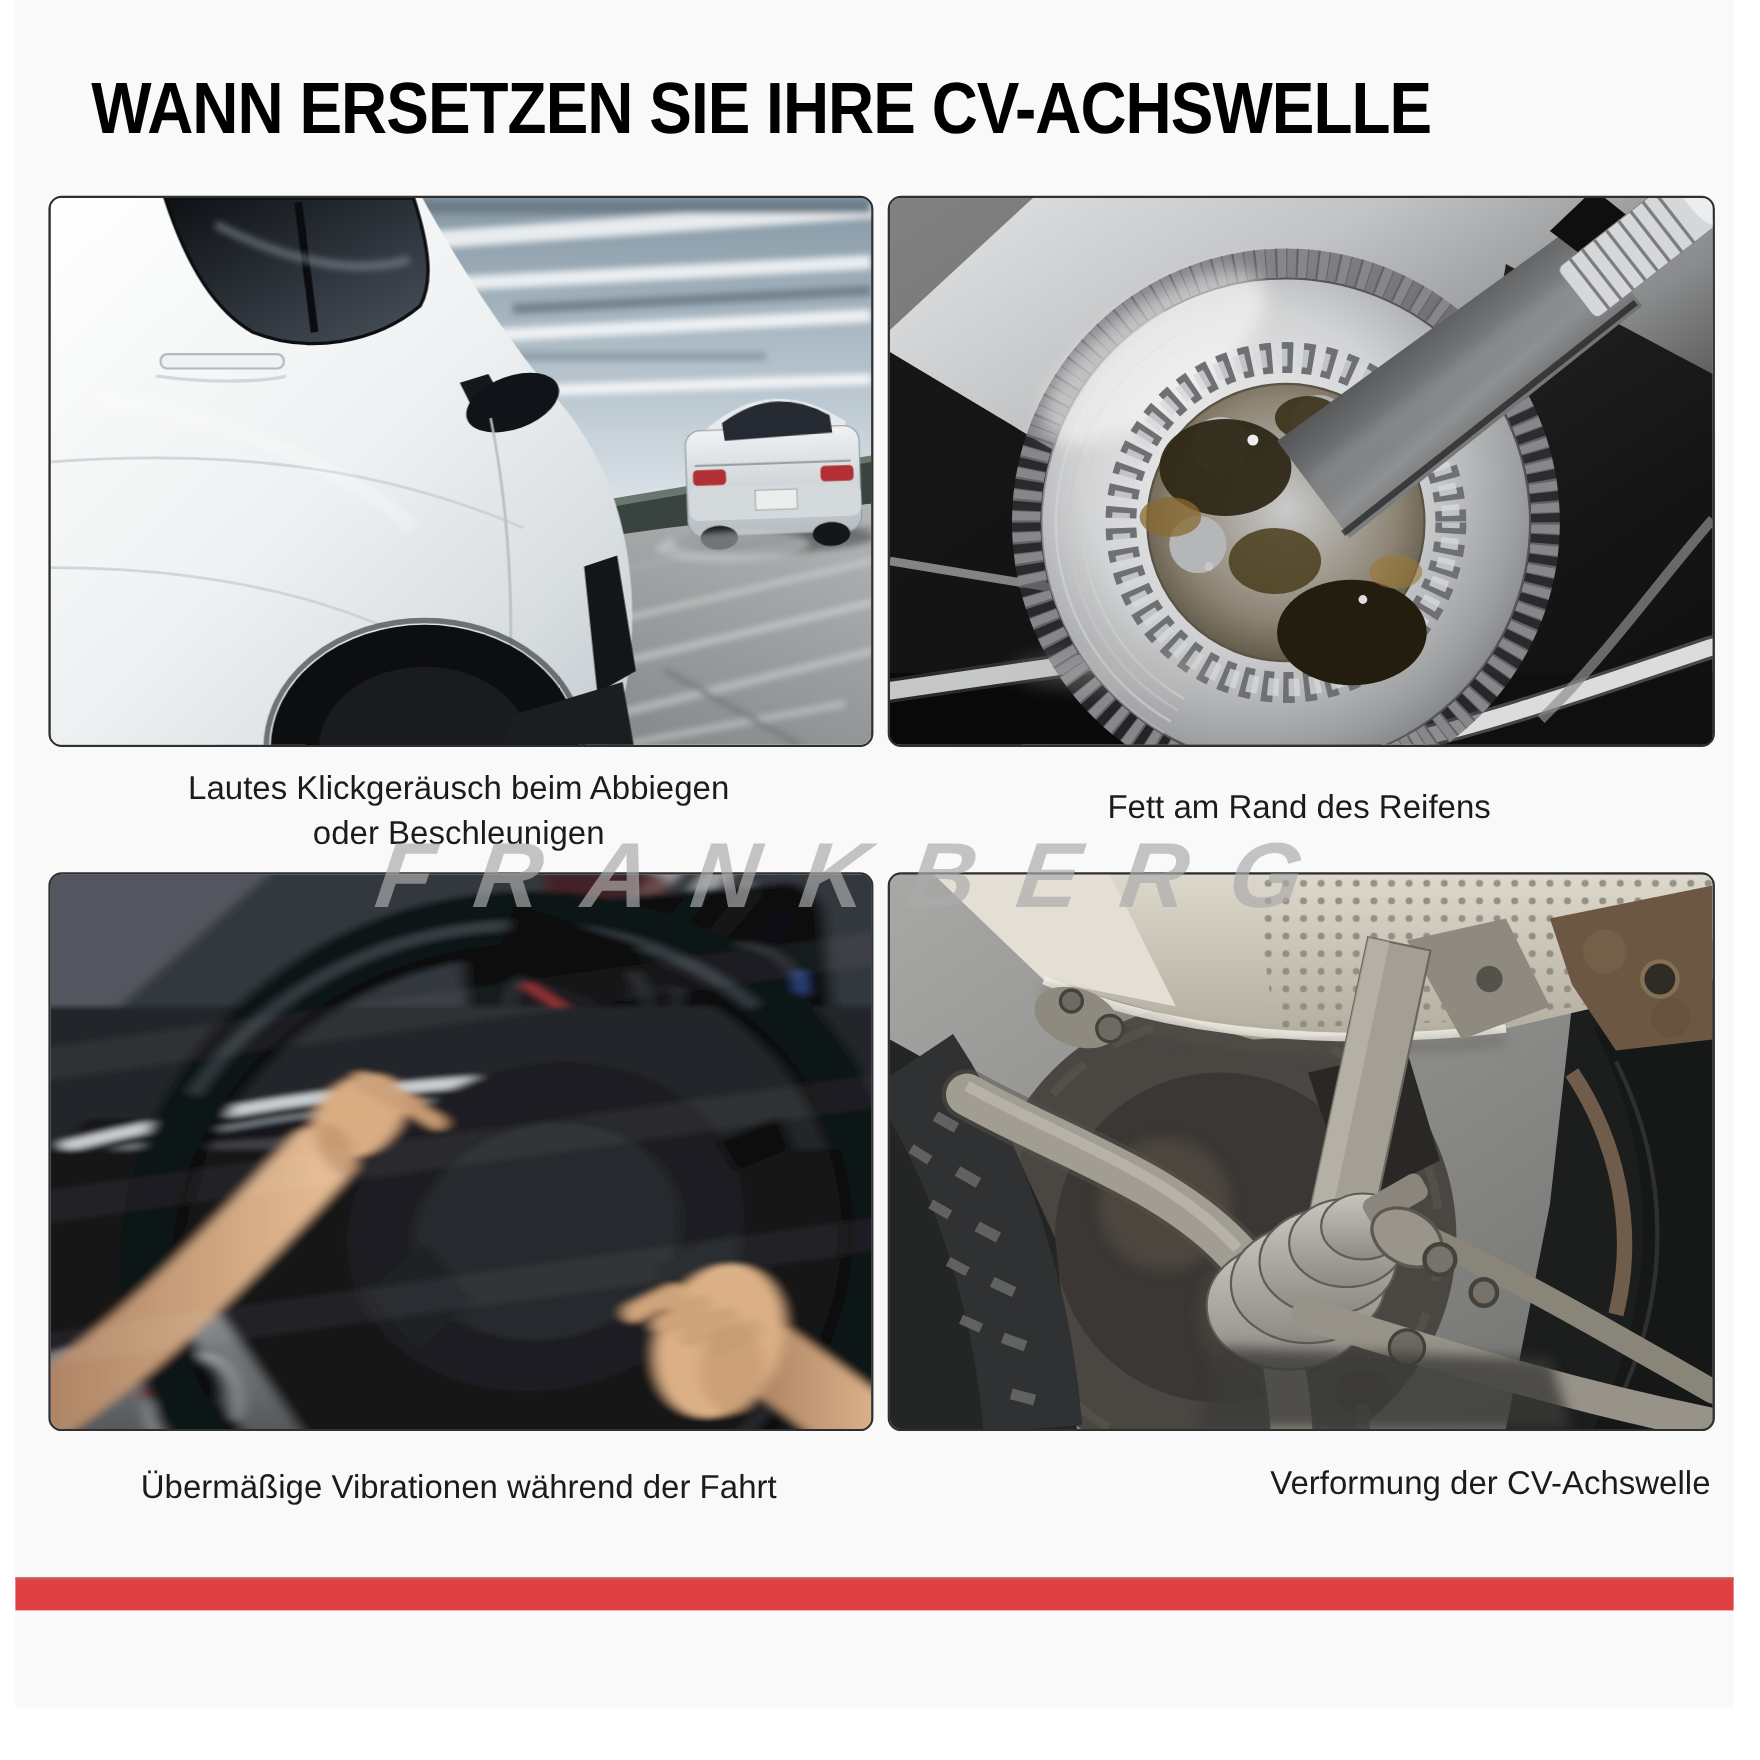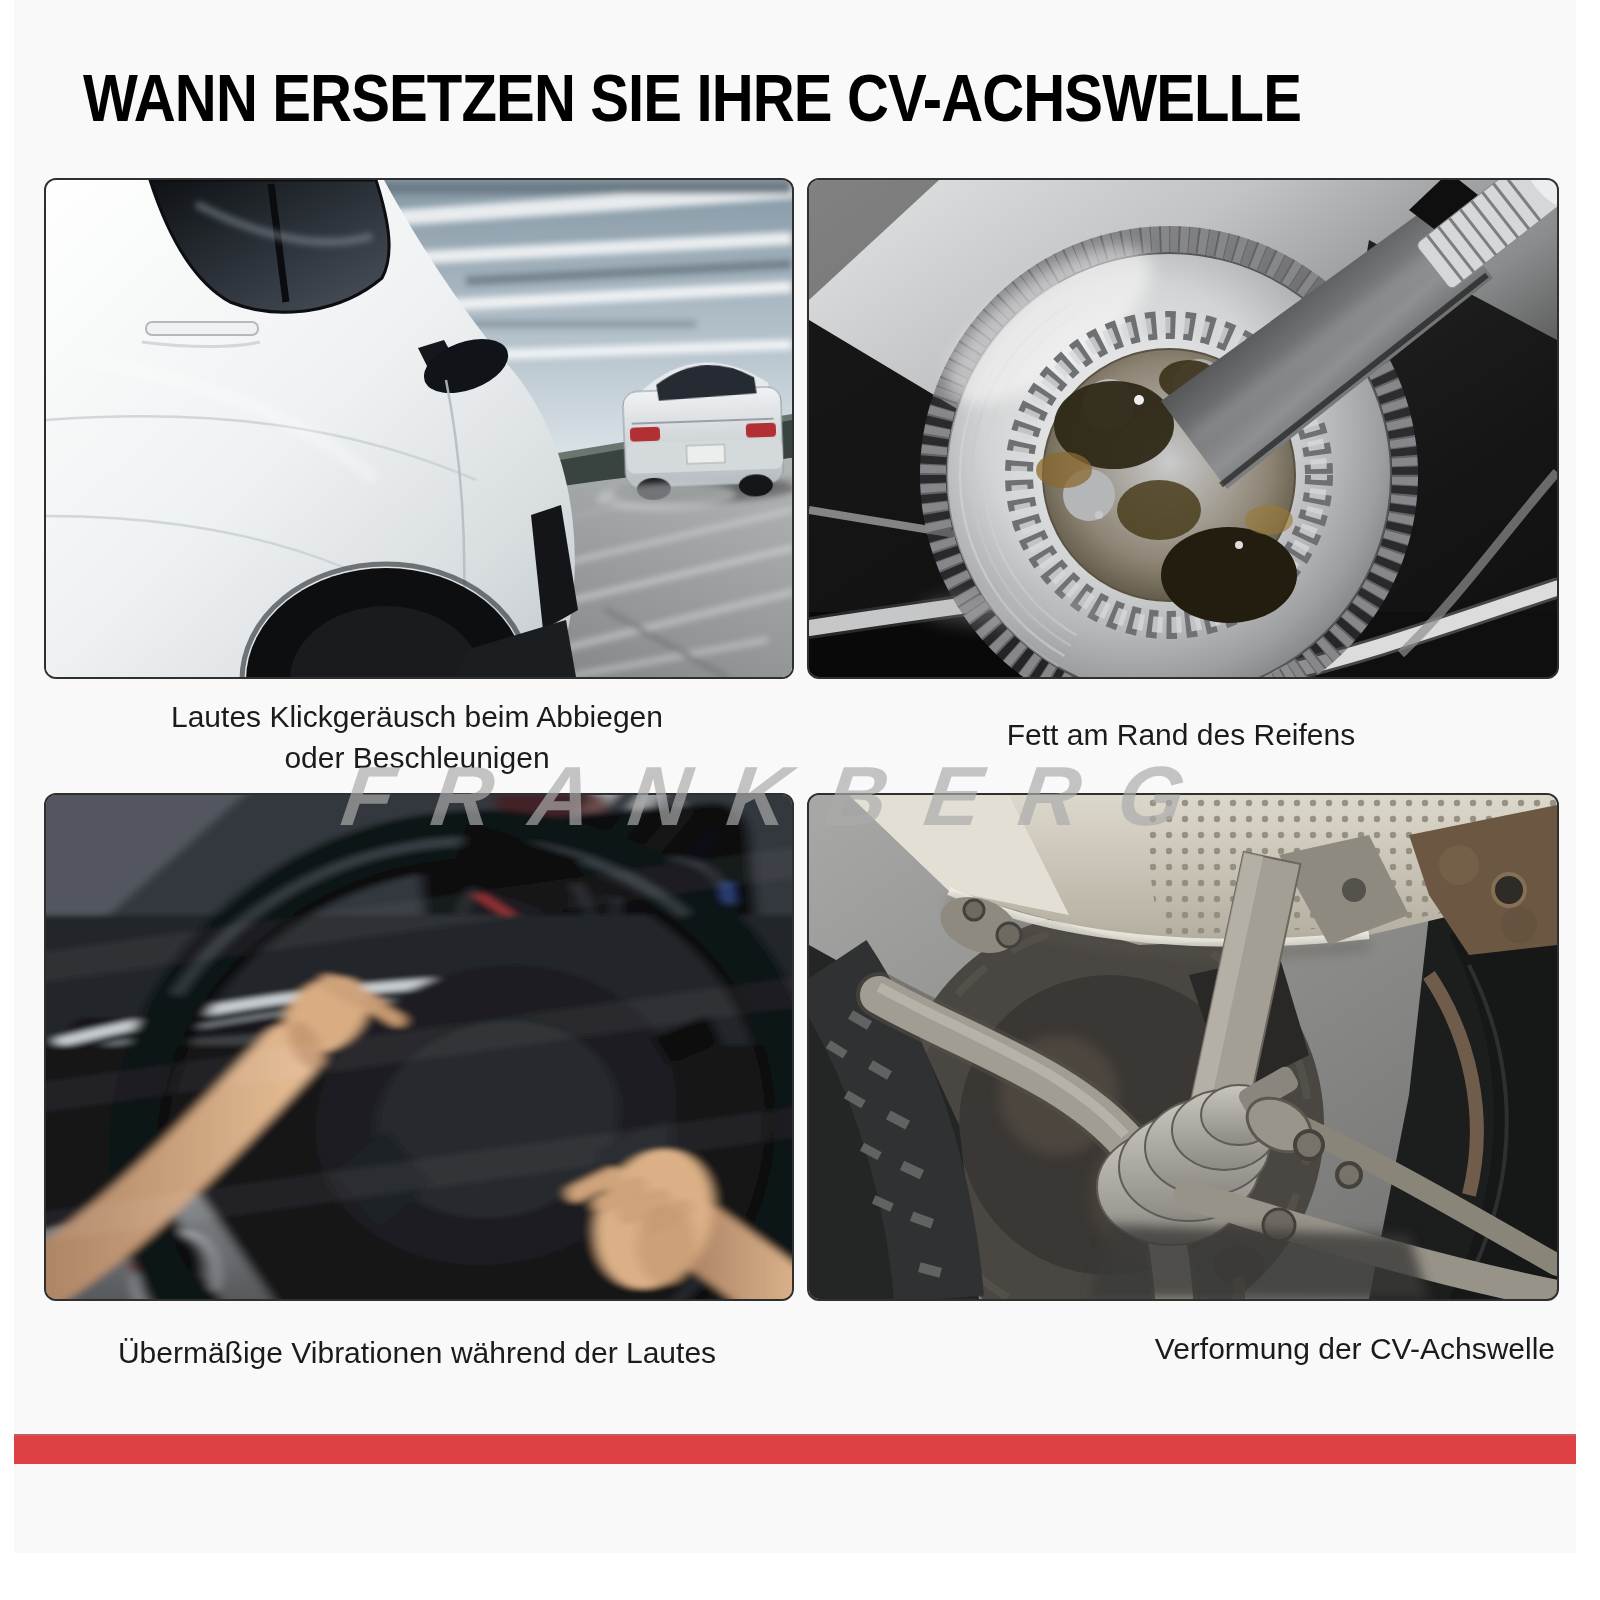--- a/index.html
+++ b/index.html
@@ -393,21 +393,21 @@
   </div>
 
   <div class="caption" id="caption2">
     <div>Fett am Rand des Reifens</div>
   </div>
   <div class="caption" id="caption1">
     <div>Lautes Klickgeräusch beim Abbiegen</div>
     <div>oder Beschleunigen</div>
   </div>
   <div class="caption" id="caption3">
-    <div>Übermäßige Vibrationen während der Lautes</div>
+    <div>Übermäßige Vibrationen während der Fahrt</div>
   </div>
   <div class="caption" id="caption4">
     <div>Verformung der CV-Achswelle</div>
   </div>
 
   <div id="watermark">FRANKBERG</div>
   <div id="accent-bar"></div>
 </div>
 
 </body></html>

